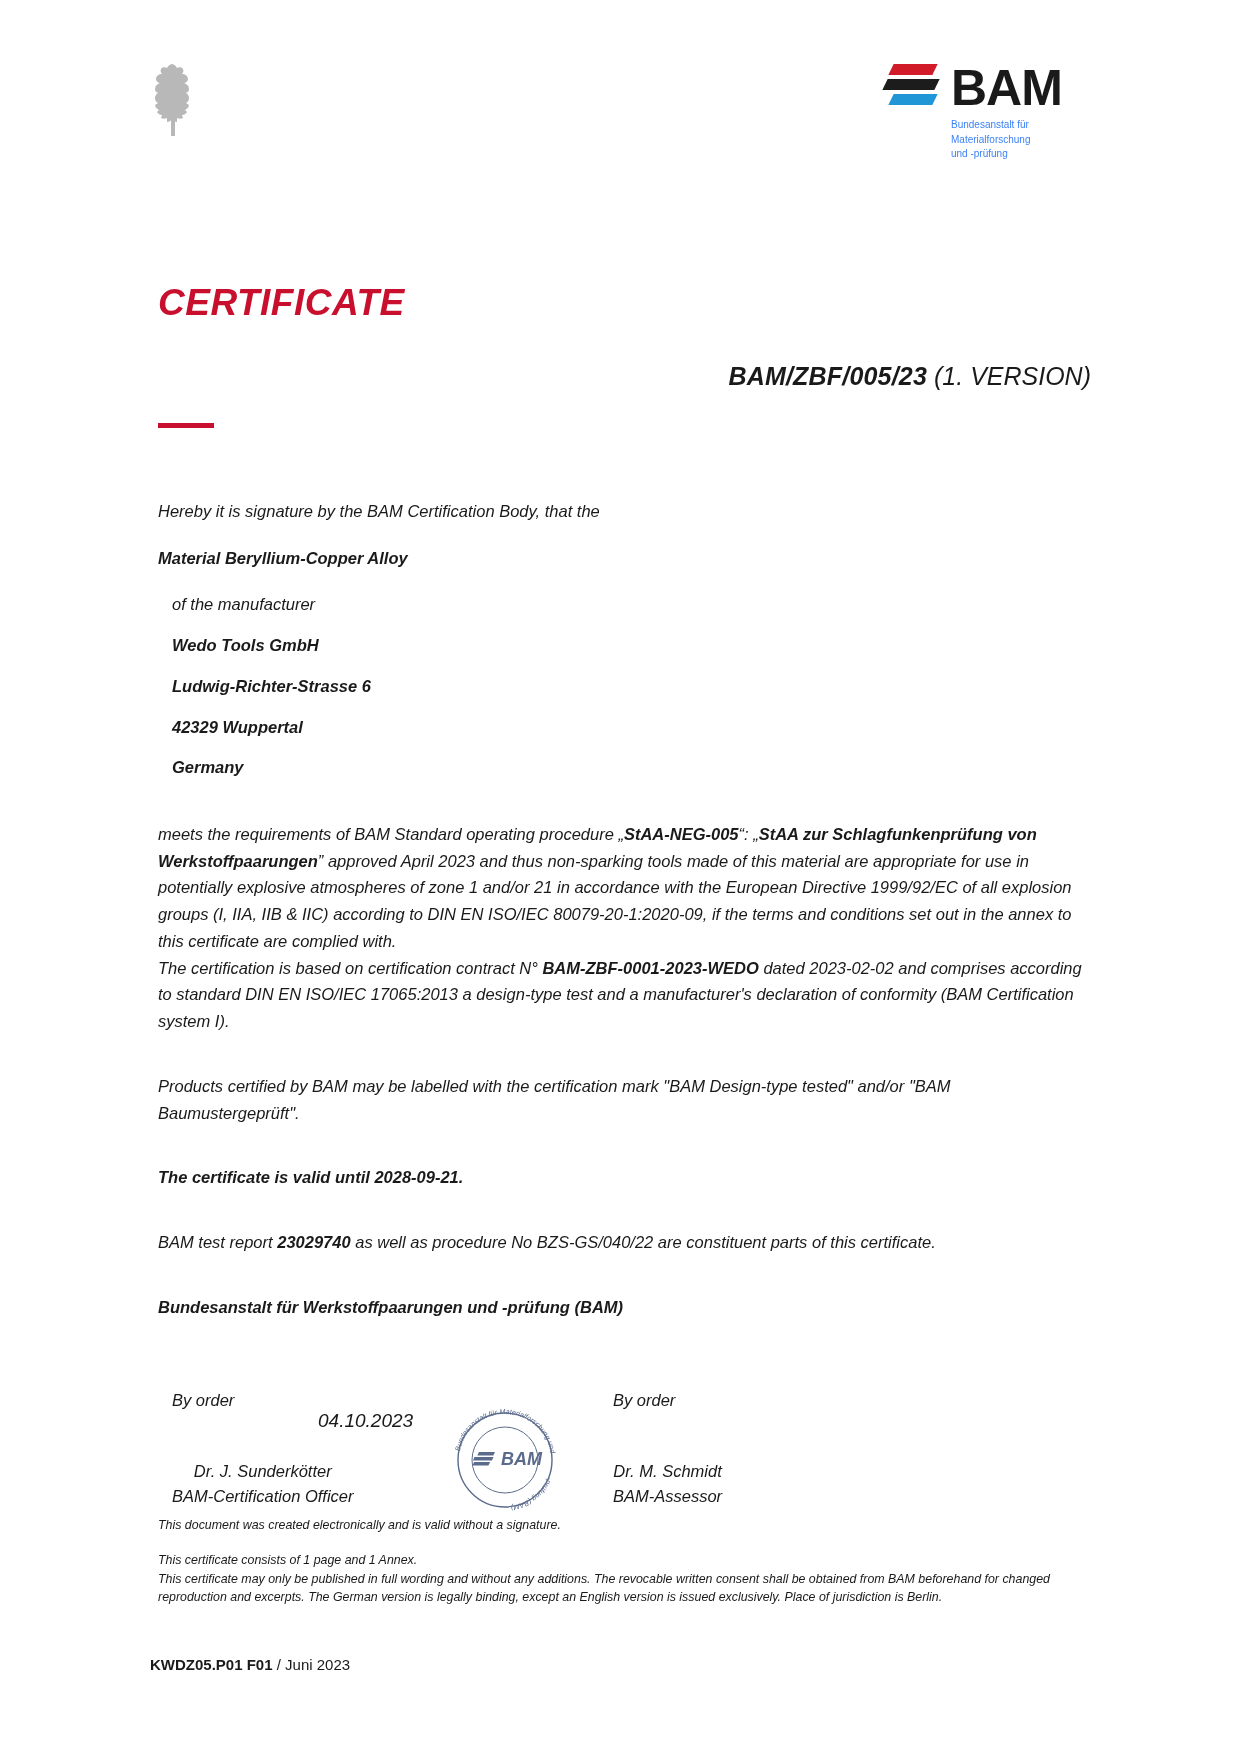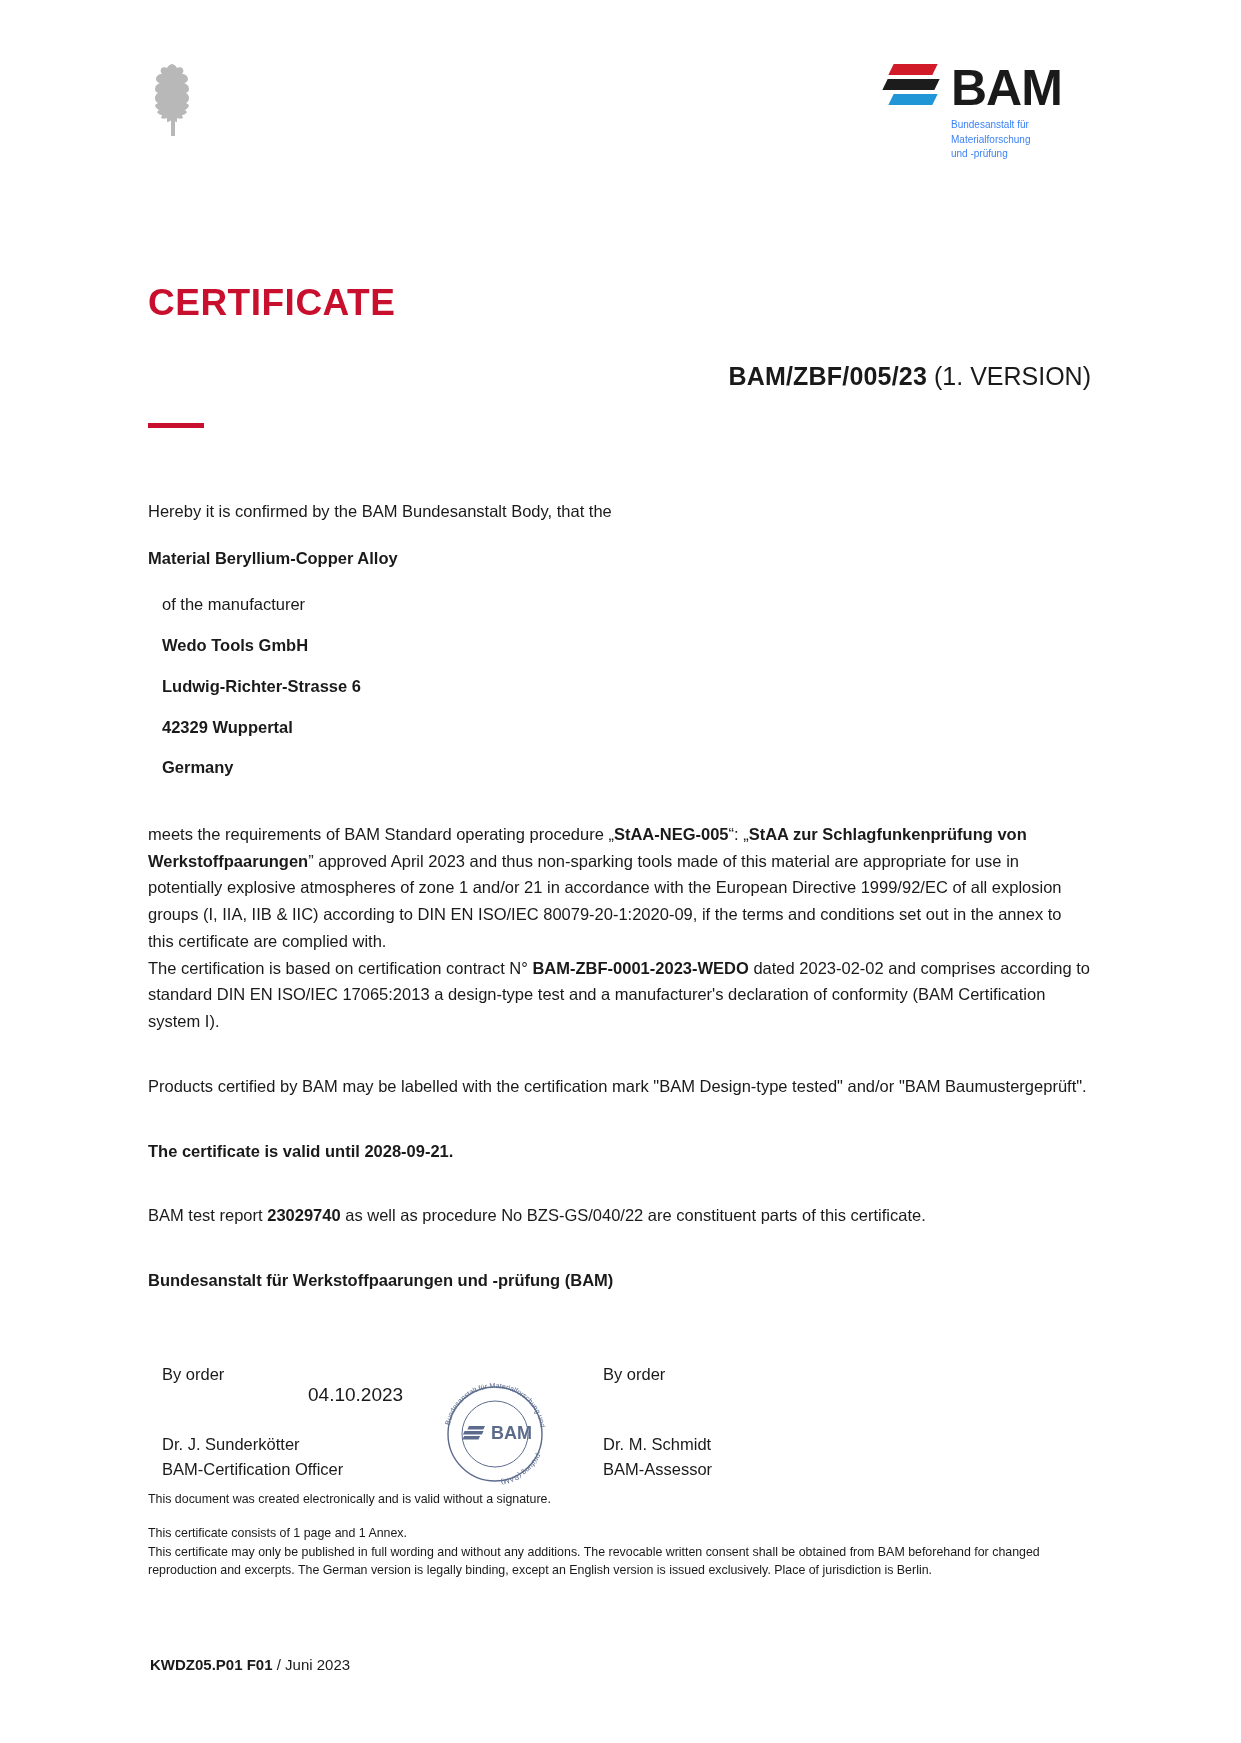--- a/index.html
+++ b/index.html
@@ -80,23 +80,24 @@
     margin-top: 4px;
     margin-left: 70px;
     font-size: 10px;
     line-height: 1.45;
     color: #3b82f6;
   }
 
   
   .content {
     position: absolute;
-    left: 148px;
+    left: 158px;
     right: 150px;
     top: 282px;
+    font-style: italic;
   }
 
   .cert-title {
     color: #c8102e;
     font-size: 37px;
     font-weight: 700;
     letter-spacing: 0.5px;
     margin: 0 0 38px 0;
   }
 
@@ -140,21 +141,21 @@
     line-height: 1.5;
   }
   .sig-left { left: 14px; top: 0; }
   .sig-right { left: 455px; top: 0; }
   .sig-date {
     position: absolute;
     left: 160px;
     top: 22px;
     font-size: 19px;
   }
-  .sig-names { margin-top: 46px; }
+  .sig-names { margin-top: 46px; text-align: center; }
 
   .stamp {
     position: absolute;
     left: 285px;
     top: 12px;
     width: 124px;
     height: 114px;
     color: #5b6b8c;
   }
   .stamp svg { width: 100%; height: 100%; display: block; }
@@ -210,21 +211,21 @@
   <div class="content">
 
     <h1 class="cert-title">CERTIFICATE</h1>
 
     <div class="cert-number">
       <b>BAM/ZBF/005/23</b><span> (1. VERSION)</span>
     </div>
 
     <div class="red-rule"></div>
 
-    <p class="para">Hereby it is confirmed by the BAM Bundesanstalt Body, that the</p>
+    <p class="para">Hereby it is signature by the BAM Certification Body, that the</p>
 
     <p class="para b">Material Beryllium-Copper Alloy</p>
 
     <p class="addr addr-label">of the manufacturer</p>
     <p class="addr">Wedo Tools GmbH</p>
     <p class="addr">Ludwig-Richter-Strasse 6</p>
     <p class="addr">42329 Wuppertal</p>
     <p class="addr">Germany</p>
 
     <div class="spacer-lg"></div>

